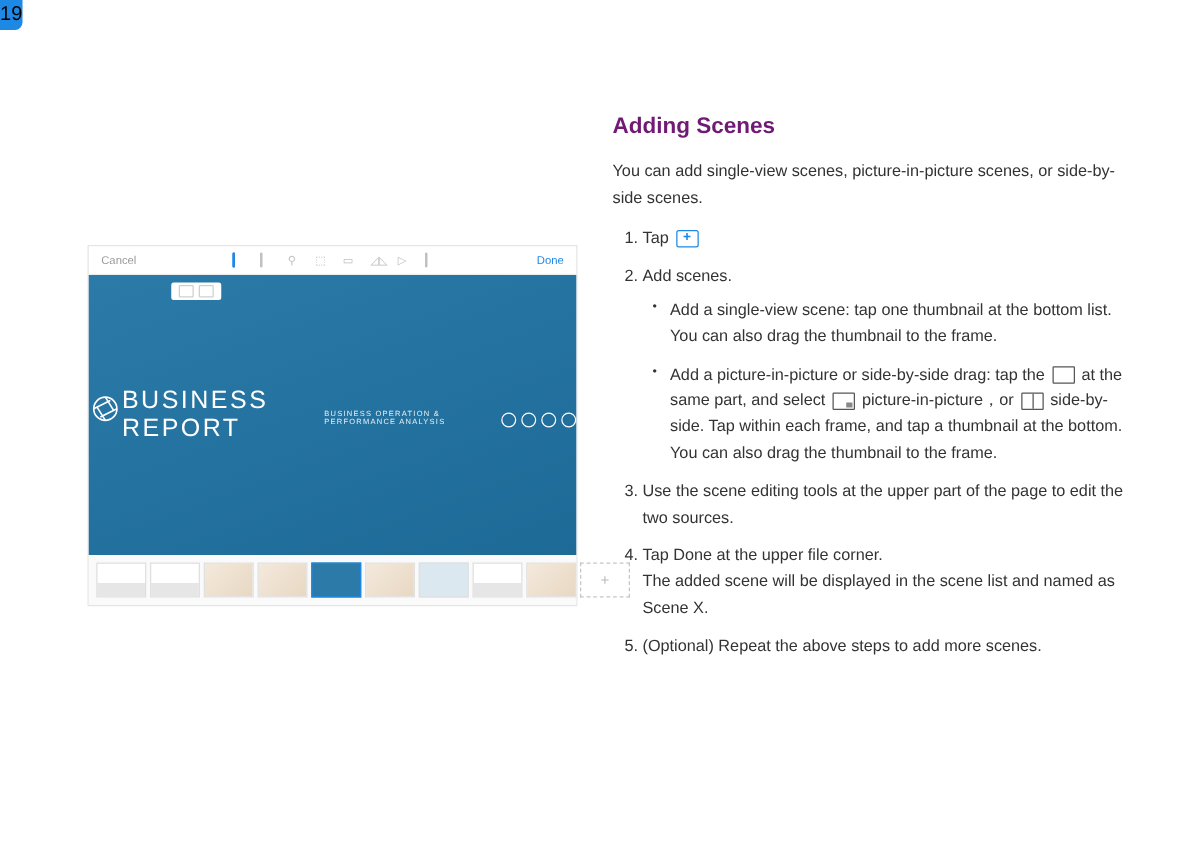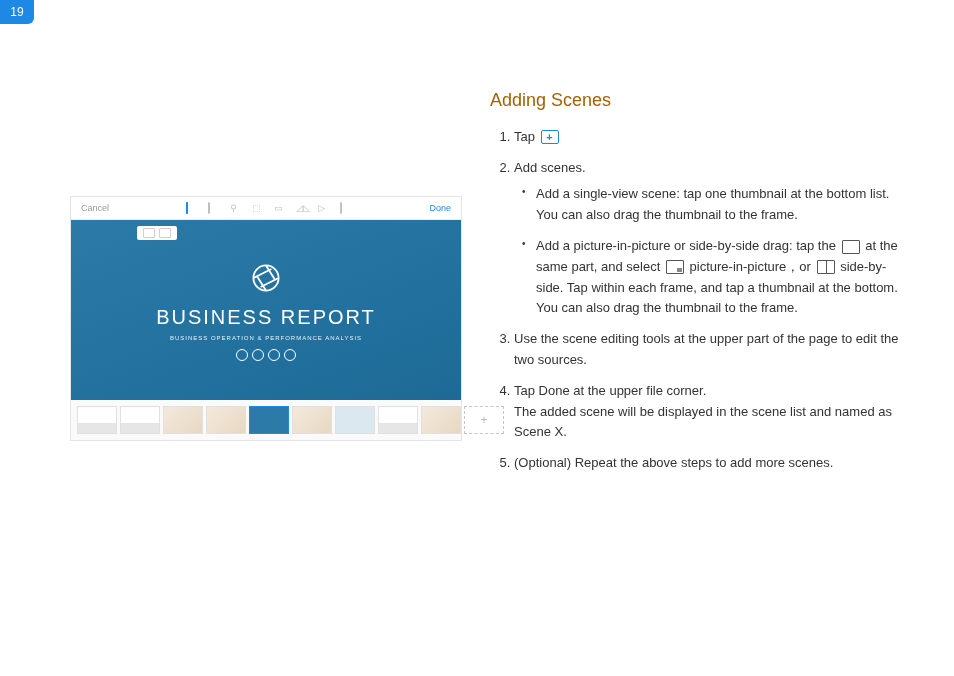--- a/index.html
+++ b/index.html
@@ -1,21 +1,21 @@
 <!DOCTYPE html>
 <html><head>
 <meta charset="utf-8">
 <style>
   html,body{margin:0;padding:0;font-family:"Segoe UI",Arial,sans-serif;font-size:13px;color:#333;background:#fff}
   .page{position:relative;width:954px;height:676px;overflow:hidden}
-  .page-num{position:absolute;top:0;left:0;width:34px;height:24px;background:#1e88e5;color:#ffffff;font-size:12px;display:flex;align-items:center;justify-content:center;border-bottom-right-radius:6px}
+  .page-num{position:absolute;top:0;left:0;width:18px;height:24px;background:#1e88e5;color:#000000;font-size:16px;display:flex;align-items:center;justify-content:center;border-bottom-right-radius:6px}
   .col-left{position:absolute;left:70px;top:196px;width:390px}
   .col-right{position:absolute;left:490px;top:86px;width:410px;line-height:1.6}
   .intro-para{margin:0 0 24px 0}
-  .h2{color:#a16207;font-size:18px;font-weight:400;margin:0 0 12px 0}
+  .h2{color:#701a75;font-size:18px;font-weight:700;margin:0 0 12px 0}
   .sub-intro{margin:0 0 12px 0}
   ol.steps{padding-left:24px;margin:0}
   ol.steps>li{margin:0 0 10px 0}
   ul.bullets{list-style:none;padding-left:12px;margin:6px 0 0 0}
   ul.bullets>li{margin:0 0 10px 0;position:relative;padding-left:10px}
   ul.bullets>li:before{content:"•";position:absolute;left:-4px;top:0;font-size:10px;color:#333}
   .inline-icon{display:inline-flex;vertical-align:middle;margin:0 2px}
   .icon-addbox{width:16px;height:12px;border:1px solid #1e88e5;border-radius:2px;display:inline-flex;align-items:center;justify-content:center;color:#1e88e5;font-size:11px;font-weight:bold;line-height:1}
   .icon-frame{width:16px;height:12px;border:1px solid #555;border-radius:1px;display:inline-block;position:relative;background:#fff}
   .icon-frame.pip::after{content:"";position:absolute;right:1px;bottom:1px;width:5px;height:4px;background:#888}
@@ -23,21 +23,21 @@
   .note-box{background:#f0f0f0;padding:10px 14px;margin:4px 0 12px 18px;font-size:12.5px;line-height:1.6}
   b{font-weight:400}
   
   .shot{width:390px;border:1px solid #e5e5e5;background:#fff}
   .shot-bar{height:22px;display:flex;align-items:center;justify-content:center;padding:0 10px;font-size:9px;color:#999;border-bottom:1px solid #eee}
   .bar-mid{flex:1;display:flex;align-items:center;justify-content:center;gap:10px;color:#c0c0c0}
   .bar-mid .act{color:#1e88e5}
   .mini-ico{width:12px;height:10px;display:inline-block}
   .mono{width:12px;height:9px;border:1px solid currentColor;border-radius:1px}
   .done{color:#1e88e5}
-  .shot-main{height:180px;background:linear-gradient(160deg,#2b7aa8 0%,#1d6a97 100%);display:flex;flex-direction:column;align-items:center;justify-content:center;color:#fff;position:relative}
+  .shot-main{height:224px;background:linear-gradient(160deg,#2b7aa8 0%,#1d6a97 100%);display:flex;flex-direction:row;align-items:center;justify-content:center;color:#fff;position:relative}
   .shot-main .chip{position:absolute;top:6px;left:66px;background:#fff;border-radius:2px;padding:2px 6px;display:flex;gap:4px}
   .shot-main .chip span{width:10px;height:8px;border:1px solid #cfcfcf;border-radius:1px;display:inline-block}
   .aperture{width:36px;height:36px;margin-bottom:10px}
   .shot-title{font-size:20px;letter-spacing:2px;font-weight:300}
   .shot-sub{font-size:6px;letter-spacing:1px;margin-top:6px;opacity:.9}
   .shot-soc{margin-top:8px;display:flex;gap:4px}
   .shot-soc span{width:10px;height:10px;border:1px solid #fff;border-radius:50%;display:inline-block}
   .thumbs{display:flex;gap:3px;padding:6px 6px;background:#fafafa;align-items:flex-start}
   .thumb{width:38px;height:26px;background:#dce8ef;border:1px solid #e0e0e0;flex:0 0 auto}
   .thumb.sel{border:1px solid #1e88e5;background:#2b7aa8}
@@ -99,20 +99,21 @@
         <div class="thumb ph2"></div>
         <div class="thumb add">+</div>
       </div>
     </div>
   </div>
 
   <div class="col-right">
 
     <h2 class="h2">Adding Scenes</h2>
 
+    <p class="sub-intro">You can add single-view scenes, picture-in-picture scenes, or side-by-side scenes.</p>
 
     <ol class="steps">
       <li>
         <span>Tap </span>
         <span class="inline-icon">
             <span class="icon-addbox">+</span>
           </span>
       </li>
       <li>
         <span>Add scenes.</span>

